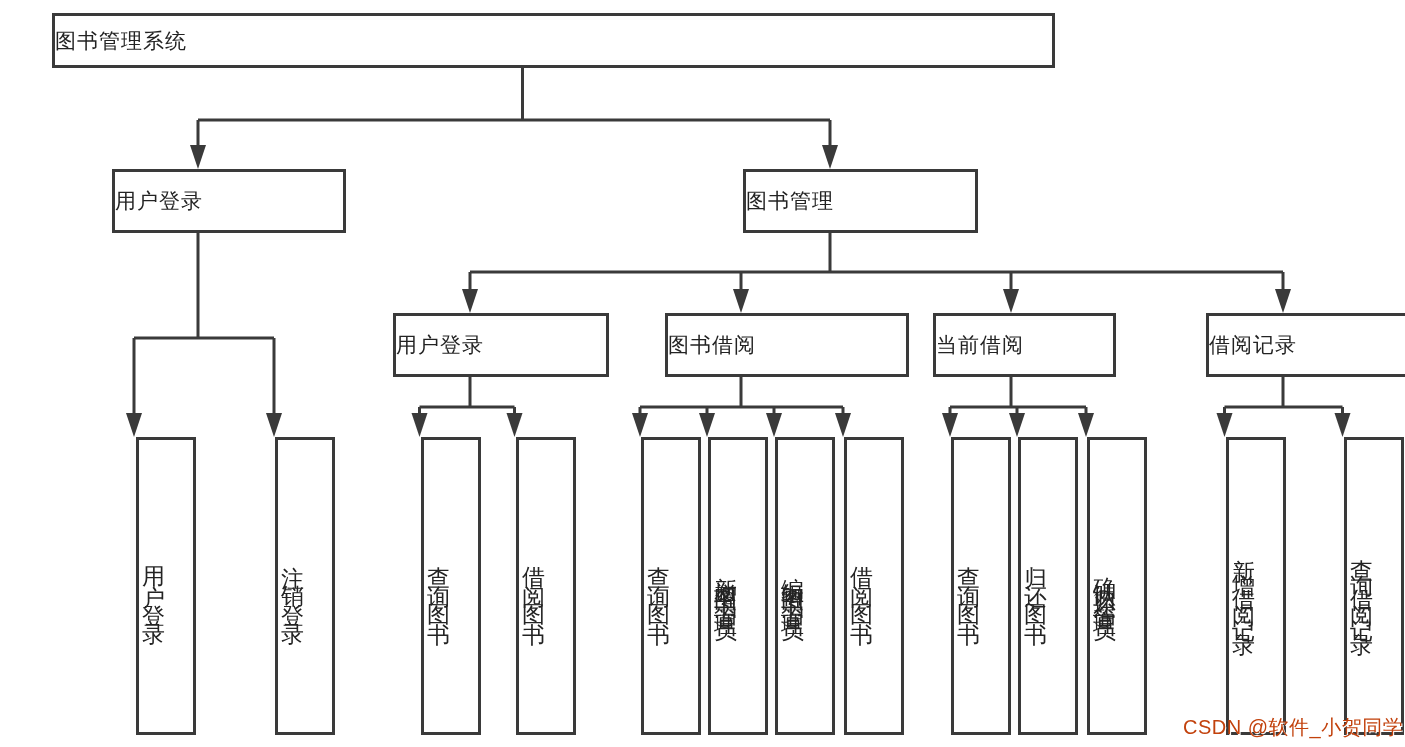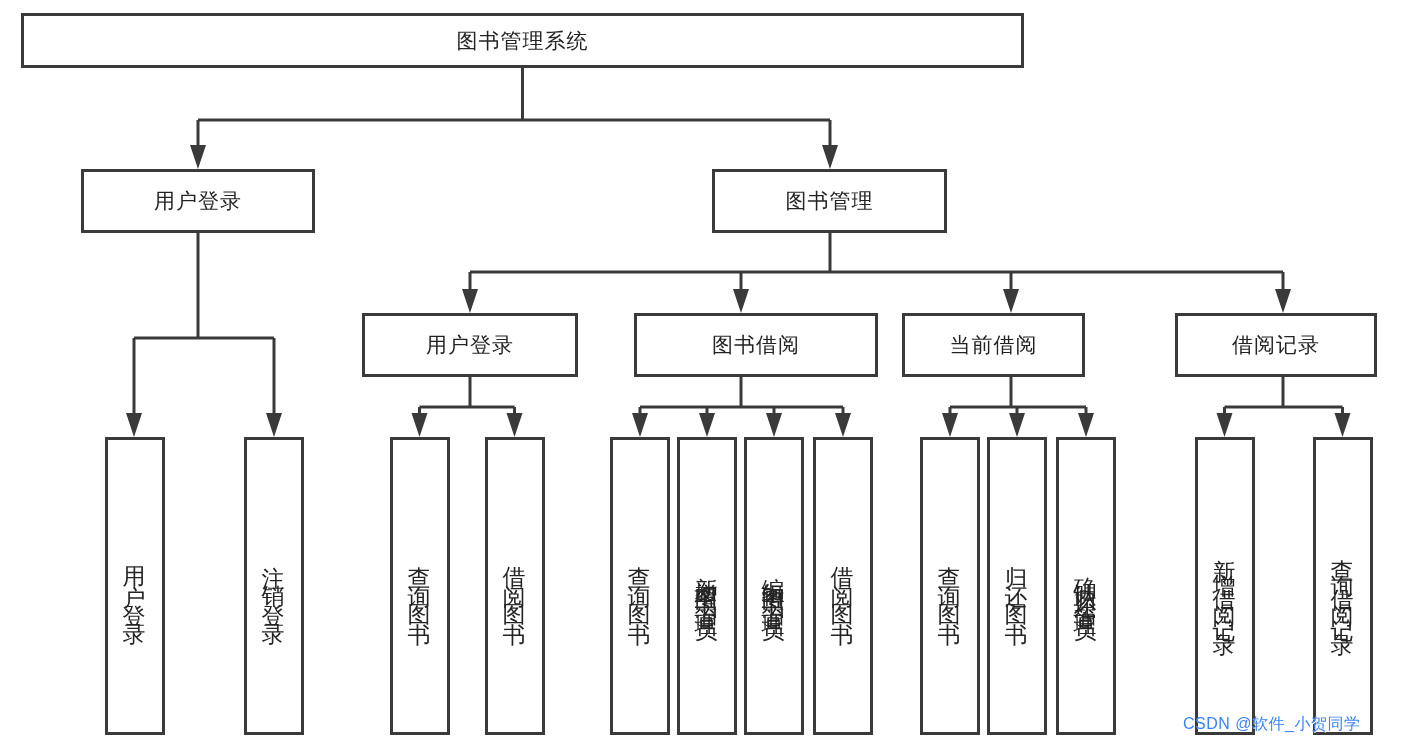--- a/index.html
+++ b/index.html
@@ -17,22 +17,22 @@
     width: 1405px; height: 747px;
     pointer-events: none;
   }
   .node {
     position: absolute;
     background: #ffffff;
     border: 3px solid #3a3a3a;
     box-sizing: border-box;
     display: flex;
     align-items: center;
-    justify-content: center;
     color: #232323;
+    margin-left: 31px;
   }
   .node-h { font-size: 21px; letter-spacing: 1px; white-space: nowrap; }
   .node-v .v-label {
     writing-mode: vertical-rl;
     text-orientation: mixed;
     font-size: 23px;
     white-space: nowrap;
     color: #232323;
   }
   
@@ -55,22 +55,22 @@
   .pos-c4 { left: 813px; }
   .pos-d1 { left: 920px; }
   .pos-d2 { left: 987px; }
   .pos-d3 { left: 1056px; }
   .pos-e1 { left: 1195px; }
   .pos-e2 { left: 1313px; }
   .watermark {
     position: absolute;
     left: 1183px;
     top: 714px;
-    font-size: 16px;
-    color: #3b82f6;
+    font-size: 20px;
+    color: #c2410c;
     letter-spacing: 0.5px;
     text-shadow: 1px 1px 0 #ffffff;
     white-space: nowrap;
   }
 </style>
 </head>
 <body>
 
 <div class="stage">
 

